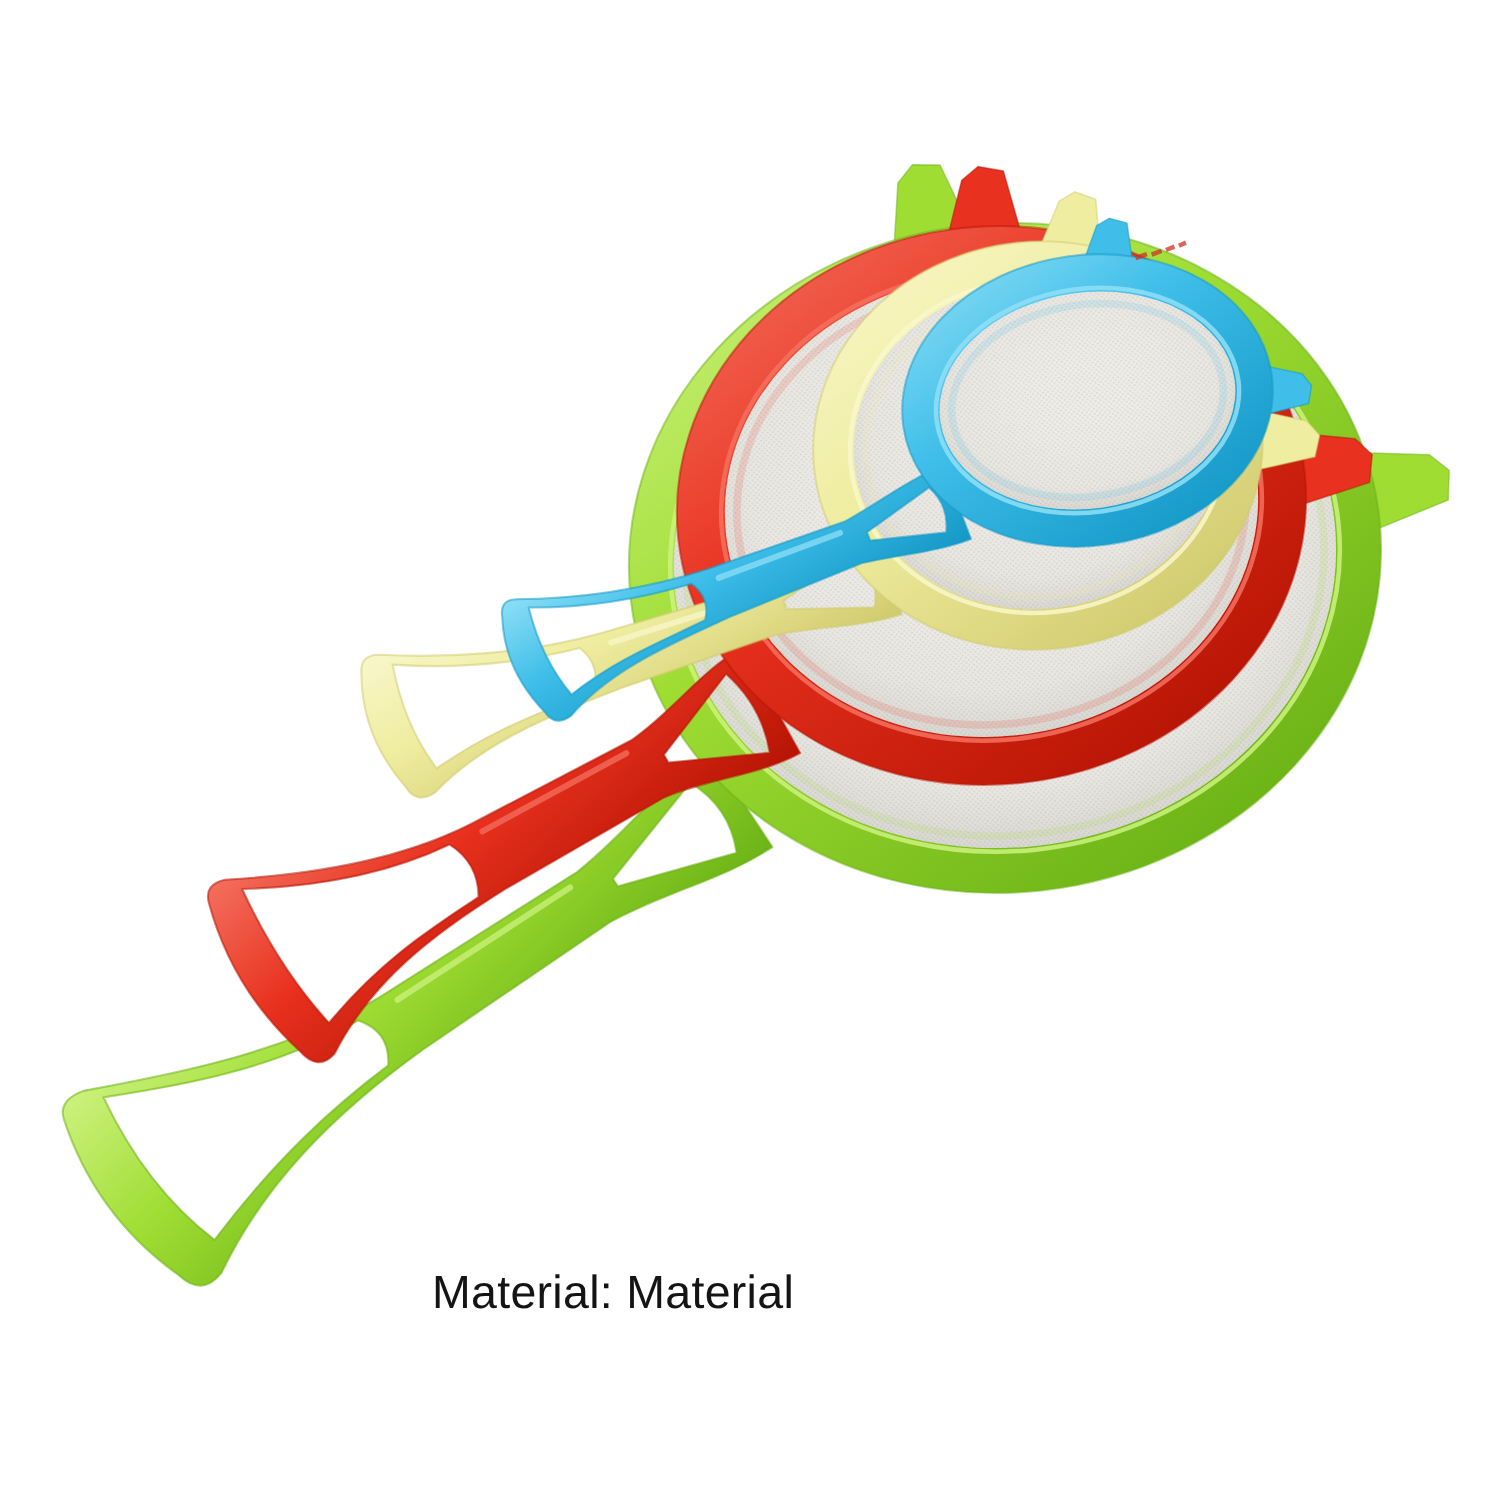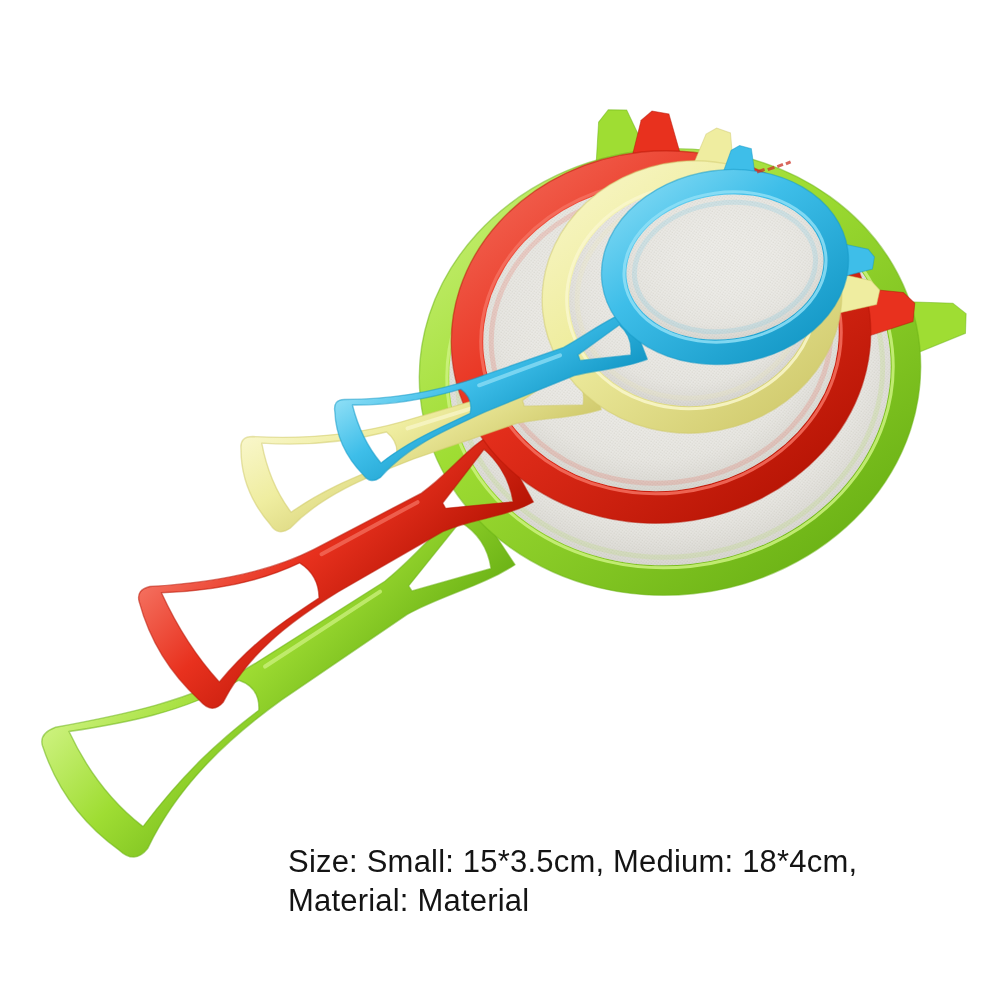--- a/index.html
+++ b/index.html
@@ -103,16 +103,15 @@
           <ellipse cx="725" cy="267" rx="124" ry="97" fill="url(#g3)" stroke="#169ac8" stroke-width="1.4" stroke-opacity="0.5"></ellipse>
           <ellipse cx="725" cy="267" rx="99" ry="72" fill="url(#mesh)"></ellipse>
           <ellipse cx="725" cy="267" rx="99" ry="72" fill="url(#shade)"></ellipse>
           <ellipse cx="725" cy="267" rx="101.5" ry="74.5" fill="none" stroke="#8fdff6" stroke-width="3" opacity="0.85"></ellipse>
           <ellipse cx="725" cy="267" rx="91" ry="64" fill="none" stroke="#3ebee9" stroke-width="5" opacity="0.15"></ellipse>
         </g>
       </g>
       <path d="M0 0 l8 -1 M11 0 l7 -1 M21 -1 l6 -1 M30 -2 l5 -1" transform="translate(757 172) rotate(-12)" stroke="#cc3326" stroke-width="3" opacity="0.75"></path>
     </svg>
   <div class="caption">
-    <div class="l1">Size: Small: 15*3.5cm, Medium: 18*4cm,</div>
     <div class="l3">Material: Material</div>
   </div>
 </div>
 
 </body></html>

